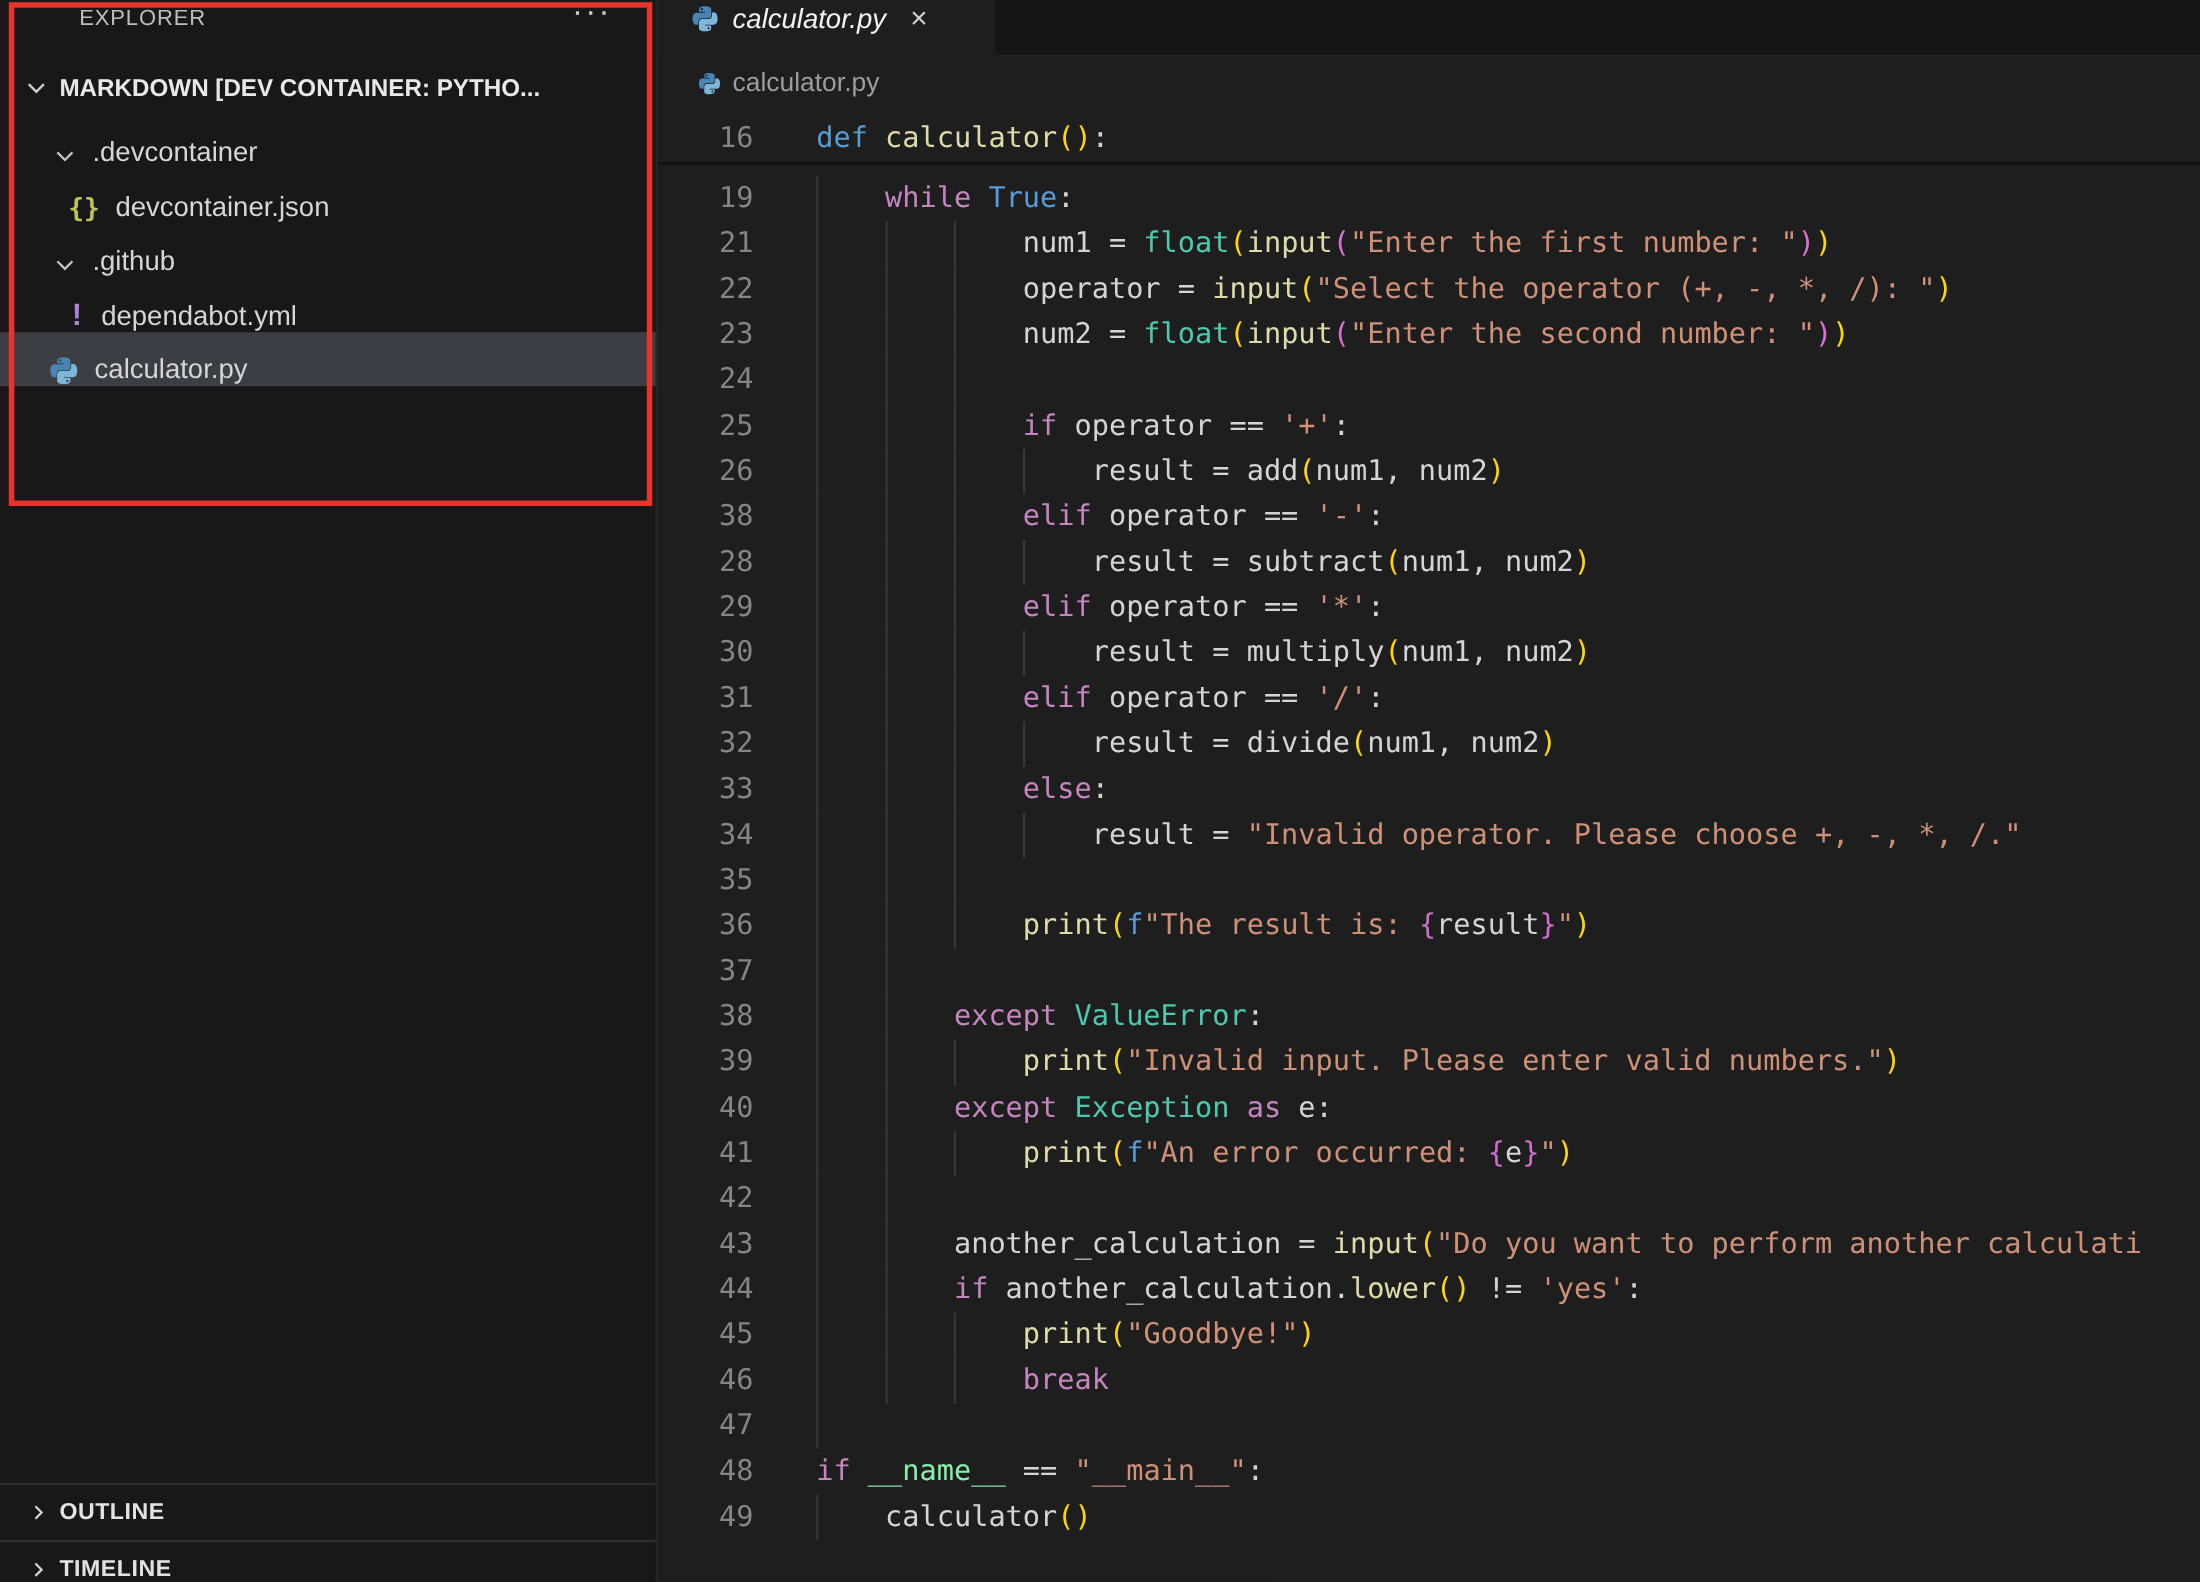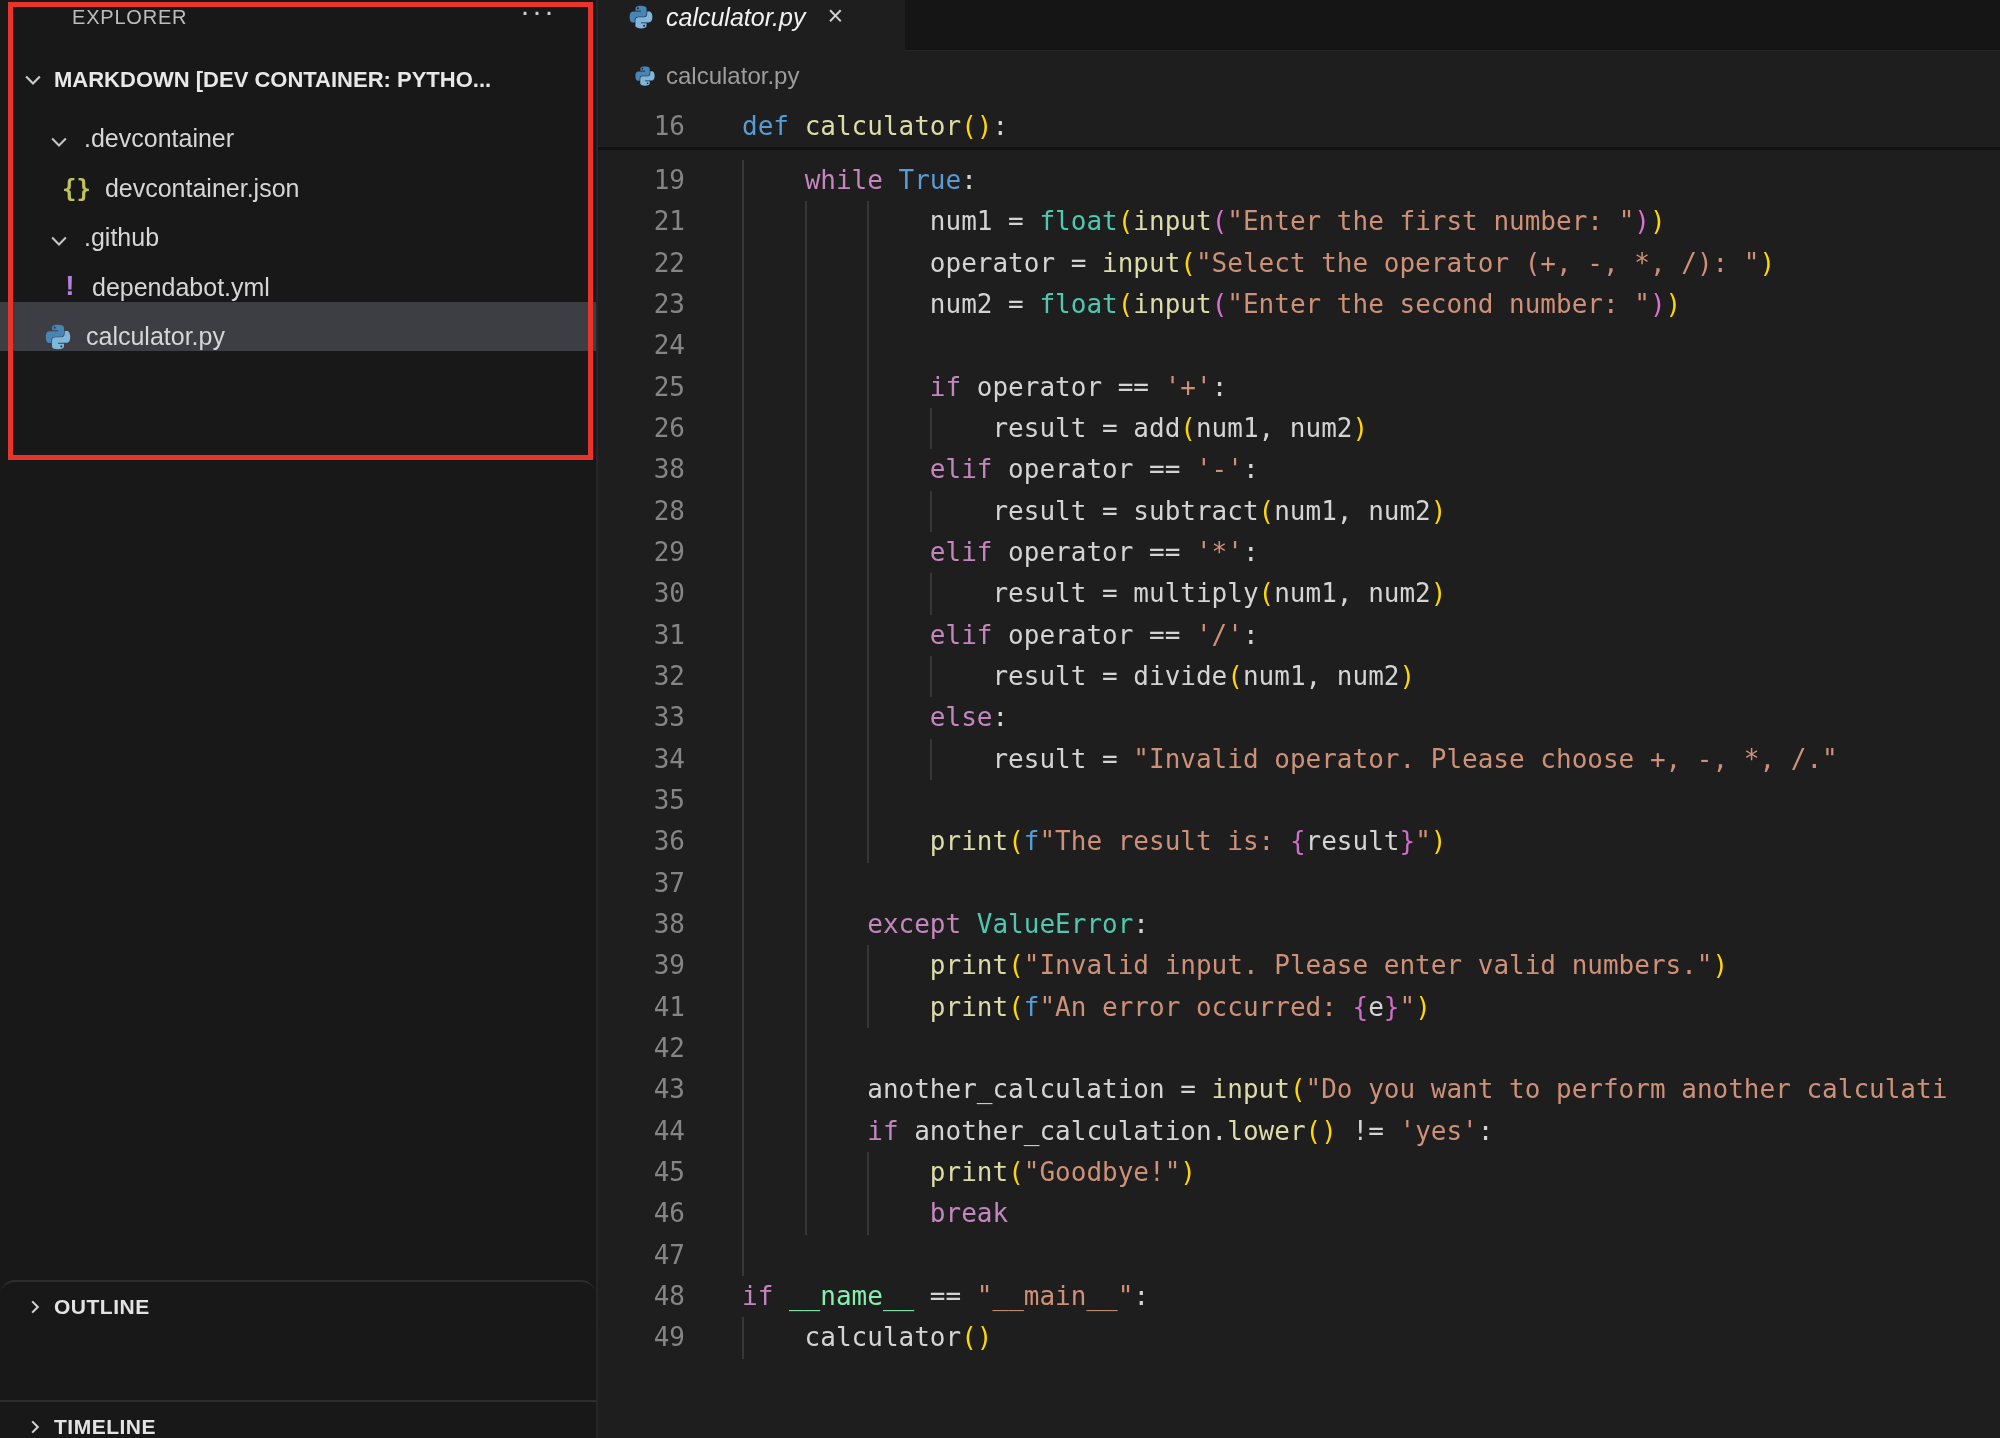--- a/index.html
+++ b/index.html
@@ -19,21 +19,21 @@
   #tree{position:absolute;left:0;top:104px;width:596px;}
   .tree-row{position:relative;width:596px;height:49.4px;display:flex;align-items:flex-end;cursor:pointer;}
   .tree-row.selected{background:#3d3d44;}
   .tree-label{font-size:25px;font-weight:500;color:#d6d6d6;margin-left:14px;white-space:nowrap;}
   .ind1{padding-left:48px;} .ind2{padding-left:62px;} .ind0{padding-left:44px;}
   .icon-braces{font-size:24px;font-weight:bold;color:#c2c25a;font-family:"DejaVu Sans Mono",monospace;}
   .icon-bang{font-size:28px;font-weight:bold;color:#b180d7;width:16px;text-align:center;}
   .pyicon{width:28px;height:28px;flex:none;}
   #red-box{position:absolute;left:8px;top:2px;width:585px;height:458px;border:5px solid #e8352b;box-sizing:border-box;pointer-events:none;z-index:40;}
   .bottom-section{position:absolute;left:0;width:596px;height:50px;display:flex;align-items:center;border-top:2px solid #2d2d2d;background:#181818;cursor:pointer;}
-  #outline-row{top:1280px;border-radius:15px;}
+  #outline-row{top:1348px;}
   #timeline-row{top:1400px;}
   .bottom-label{font-size:21px;font-weight:bold;letter-spacing:.5px;color:#e3e3e3;margin-left:10px;}
   .bchev{margin-left:26px;width:18px;height:18px;flex:none;}
 
   
   #editor{position:absolute;left:598px;top:0;right:0;bottom:0;background:#1e1e1e;}
   #tabstrip-rest{position:absolute;left:307px;top:0;right:0;height:50px;background:#151515;border-bottom:1px solid #242424;}
   #tab-active{position:absolute;left:0;top:0;width:307px;height:50px;background:#1e1e1e;display:flex;align-items:flex-start;cursor:pointer;}
   #tab-active .pyicon{margin:4px 0 0 30px;width:26px;height:26px;}
   #tab-label{font-size:25px;font-style:italic;color:#f2f2f2;margin:3px 0 0 12px;font-weight:500;}
@@ -181,20 +181,21 @@
           <div class="code-line"><span class="ln">30</span><span class="lc"><i class="guide" style="left: calc(0ch);"></i><i class="guide" style="left: calc(4ch);"></i><i class="guide" style="left: calc(8ch);"></i><i class="guide" style="left: calc(12ch);"></i><span class="c-pl">                result = multiply</span><span class="c-p1">(</span><span class="c-pl">num1, num2</span><span class="c-p1">)</span></span></div>
           <div class="code-line"><span class="ln">31</span><span class="lc"><i class="guide" style="left: calc(0ch);"></i><i class="guide" style="left: calc(4ch);"></i><i class="guide" style="left: calc(8ch);"></i><span class="c-pl">            </span><span class="c-kw">elif</span><span class="c-pl"> operator == </span><span class="c-st">'/'</span><span class="c-pl">:</span></span></div>
           <div class="code-line"><span class="ln">32</span><span class="lc"><i class="guide" style="left: calc(0ch);"></i><i class="guide" style="left: calc(4ch);"></i><i class="guide" style="left: calc(8ch);"></i><i class="guide" style="left: calc(12ch);"></i><span class="c-pl">                result = divide</span><span class="c-p1">(</span><span class="c-pl">num1, num2</span><span class="c-p1">)</span></span></div>
           <div class="code-line"><span class="ln">33</span><span class="lc"><i class="guide" style="left: calc(0ch);"></i><i class="guide" style="left: calc(4ch);"></i><i class="guide" style="left: calc(8ch);"></i><span class="c-pl">            </span><span class="c-kw">else</span><span class="c-pl">:</span></span></div>
           <div class="code-line"><span class="ln">34</span><span class="lc"><i class="guide" style="left: calc(0ch);"></i><i class="guide" style="left: calc(4ch);"></i><i class="guide" style="left: calc(8ch);"></i><i class="guide" style="left: calc(12ch);"></i><span class="c-pl">                result = </span><span class="c-st">"Invalid operator. Please choose +, -, *, /."</span></span></div>
           <div class="code-line"><span class="ln">35</span><span class="lc"><i class="guide" style="left: calc(0ch);"></i><i class="guide" style="left: calc(4ch);"></i><i class="guide" style="left: calc(8ch);"></i></span></div>
           <div class="code-line"><span class="ln">36</span><span class="lc"><i class="guide" style="left: calc(0ch);"></i><i class="guide" style="left: calc(4ch);"></i><i class="guide" style="left: calc(8ch);"></i><span class="c-pl">            </span><span class="c-fn">print</span><span class="c-p1">(</span><span class="c-kb">f</span><span class="c-st">"The result is: </span><span class="c-br">{</span><span class="c-pl">result</span><span class="c-br">}</span><span class="c-st">"</span><span class="c-p1">)</span></span></div>
           <div class="code-line"><span class="ln">37</span><span class="lc"><i class="guide" style="left: calc(0ch);"></i><i class="guide" style="left: calc(4ch);"></i></span></div>
           <div class="code-line"><span class="ln">38</span><span class="lc"><i class="guide" style="left: calc(0ch);"></i><i class="guide" style="left: calc(4ch);"></i><span class="c-pl">        </span><span class="c-kw">except</span><span class="c-pl"> </span><span class="c-ty">ValueError</span><span class="c-pl">:</span></span></div>
           <div class="code-line"><span class="ln">39</span><span class="lc"><i class="guide" style="left: calc(0ch);"></i><i class="guide" style="left: calc(4ch);"></i><i class="guide" style="left: calc(8ch);"></i><span class="c-pl">            </span><span class="c-fn">print</span><span class="c-p1">(</span><span class="c-st">"Invalid input. Please enter valid numbers."</span><span class="c-p1">)</span></span></div>
+          <div class="code-line"><span class="ln">40</span><span class="lc"><i class="guide" style="left: calc(0ch);"></i><i class="guide" style="left: calc(4ch);"></i><span class="c-pl">        </span><span class="c-kw">except</span><span class="c-pl"> </span><span class="c-ty">Exception</span><span class="c-pl"> </span><span class="c-kw">as</span><span class="c-pl"> e:</span></span></div>
           <div class="code-line"><span class="ln">41</span><span class="lc"><i class="guide" style="left: calc(0ch);"></i><i class="guide" style="left: calc(4ch);"></i><i class="guide" style="left: calc(8ch);"></i><span class="c-pl">            </span><span class="c-fn">print</span><span class="c-p1">(</span><span class="c-kb">f</span><span class="c-st">"An error occurred: </span><span class="c-br">{</span><span class="c-pl">e</span><span class="c-br">}</span><span class="c-st">"</span><span class="c-p1">)</span></span></div>
           <div class="code-line"><span class="ln">42</span><span class="lc"><i class="guide" style="left: calc(0ch);"></i><i class="guide" style="left: calc(4ch);"></i></span></div>
           <div class="code-line"><span class="ln">43</span><span class="lc"><i class="guide" style="left: calc(0ch);"></i><i class="guide" style="left: calc(4ch);"></i><span class="c-pl">        another_calculation = </span><span class="c-fn">input</span><span class="c-p1">(</span><span class="c-st">"Do you want to perform another calculati</span></span></div>
           <div class="code-line"><span class="ln">44</span><span class="lc"><i class="guide" style="left: calc(0ch);"></i><i class="guide" style="left: calc(4ch);"></i><span class="c-pl">        </span><span class="c-kw">if</span><span class="c-pl"> another_calculation.</span><span class="c-fn">lower</span><span class="c-p1">()</span><span class="c-pl"> != </span><span class="c-st">'yes'</span><span class="c-pl">:</span></span></div>
           <div class="code-line"><span class="ln">45</span><span class="lc"><i class="guide" style="left: calc(0ch);"></i><i class="guide" style="left: calc(4ch);"></i><i class="guide" style="left: calc(8ch);"></i><span class="c-pl">            </span><span class="c-fn">print</span><span class="c-p1">(</span><span class="c-st">"Goodbye!"</span><span class="c-p1">)</span></span></div>
           <div class="code-line"><span class="ln">46</span><span class="lc"><i class="guide" style="left: calc(0ch);"></i><i class="guide" style="left: calc(4ch);"></i><i class="guide" style="left: calc(8ch);"></i><span class="c-pl">            </span><span class="c-kw">break</span></span></div>
           <div class="code-line"><span class="ln">47</span><span class="lc"><i class="guide" style="left: calc(0ch);"></i></span></div>
           <div class="code-line"><span class="ln">48</span><span class="lc"><span class="c-kw">if</span><span class="c-pl"> </span><span class="c-vb">__name__</span><span class="c-pl"> == </span><span class="c-st">"__main__"</span><span class="c-pl">:</span></span></div>
           <div class="code-line"><span class="ln">49</span><span class="lc"><i class="guide" style="left: calc(0ch);"></i><span class="c-pl">    calculator</span><span class="c-p1">()</span></span></div>
         </div>

